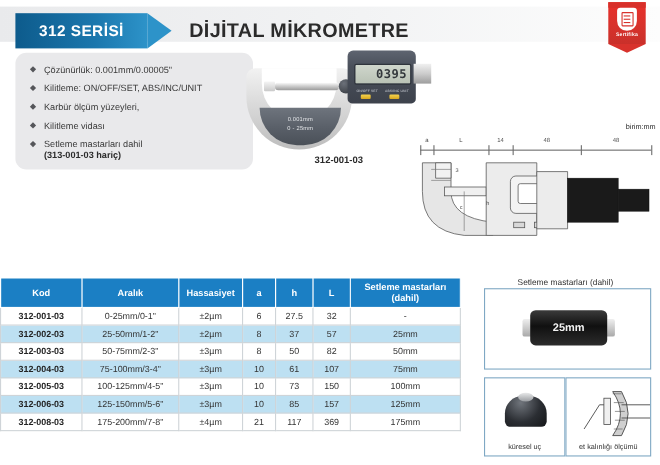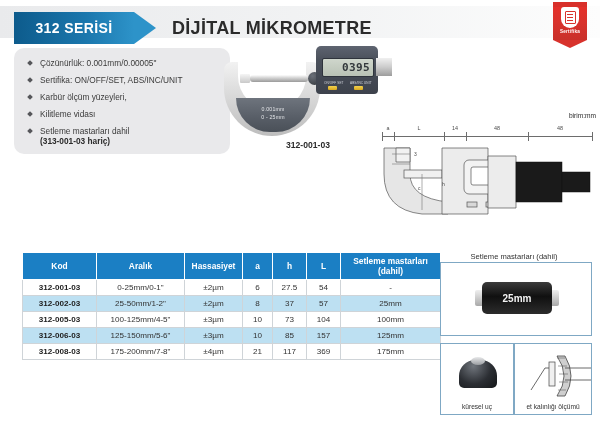--- a/index.html
+++ b/index.html
@@ -179,21 +179,21 @@
   .dim-tick {
     position: absolute; width: 1px; height: 9px; background: #6d6d6d; top: 20px;
   }
   .dim-lbl {
     position: absolute; top: 13px; font-size: 5.4px; color: #4a4a4a;
     transform: translateX(-50%); text-align: center;
   }
   .tech-svg { position: absolute; left: 0; top: 28px; }
 
   
-  .table-wrap { position: absolute; left: 22px; top: 252px; width: 418px; }
+  .table-wrap { position: absolute; left: 0; top: 252px; width: 418px; }
   table.spec { border-collapse: collapse; width: 418px; table-layout: fixed; }
   table.spec th {
     background: #1b7fc4; color: #ffffff;
     font-size: 8.4px; font-weight: bold;
     border: 1px solid #ffffff; padding: 3px 2px; text-align: center;
     line-height: 10px;
   }
   table.spec td {
     border: 1px solid #cfd4d8; font-size: 8.1px; color: #333333;
     padding: 3px 2px; text-align: center; height: 15px;
@@ -269,21 +269,21 @@
   </div>
 
   <div class="feature-box">
     <ul class="feature-list">
       <li>
         <span class="dia"></span>
         <span>Çözünürlük: 0.001mm/0.00005"</span>
       </li>
       <li>
         <span class="dia"></span>
-        <span>Sertifika: ON/OFF/SET, ABS/INC/UNIT</span>
+        <span>Kilitleme: ON/OFF/SET, ABS/INC/UNIT</span>
       </li>
       <li>
         <span class="dia"></span>
         <span>Karbür ölçüm yüzeyleri,</span>
       </li>
       <li>
         <span class="dia"></span>
         <span>Kilitleme vidası</span>
       </li>
       <li>
@@ -386,39 +386,57 @@
           <th>Setleme mastarları (dahil)</th>
         </tr>
       </thead>
       <tbody>
         <tr>
           <td class="code">312-001-03</td>
           <td>0-25mm/0-1"</td>
           <td>±2µm</td>
           <td>6</td>
           <td>27.5</td>
-          <td>54</td>
+          <td>32</td>
           <td>-</td>
         </tr>
         <tr>
           <td class="code">312-002-03</td>
           <td>25-50mm/1-2"</td>
           <td>±2µm</td>
           <td>8</td>
           <td>37</td>
           <td>57</td>
           <td>25mm</td>
         </tr>
         <tr>
+          <td class="code">312-003-03</td>
+          <td>50-75mm/2-3"</td>
+          <td>±3µm</td>
+          <td>8</td>
+          <td>50</td>
+          <td>82</td>
+          <td>50mm</td>
+        </tr>
+        <tr>
+          <td class="code">312-004-03</td>
+          <td>75-100mm/3-4"</td>
+          <td>±3µm</td>
+          <td>10</td>
+          <td>61</td>
+          <td>107</td>
+          <td>75mm</td>
+        </tr>
+        <tr>
           <td class="code">312-005-03</td>
           <td>100-125mm/4-5"</td>
           <td>±3µm</td>
           <td>10</td>
           <td>73</td>
-          <td>104</td>
+          <td>150</td>
           <td>100mm</td>
         </tr>
         <tr>
           <td class="code">312-006-03</td>
           <td>125-150mm/5-6"</td>
           <td>±3µm</td>
           <td>10</td>
           <td>85</td>
           <td>157</td>
           <td>125mm</td>

